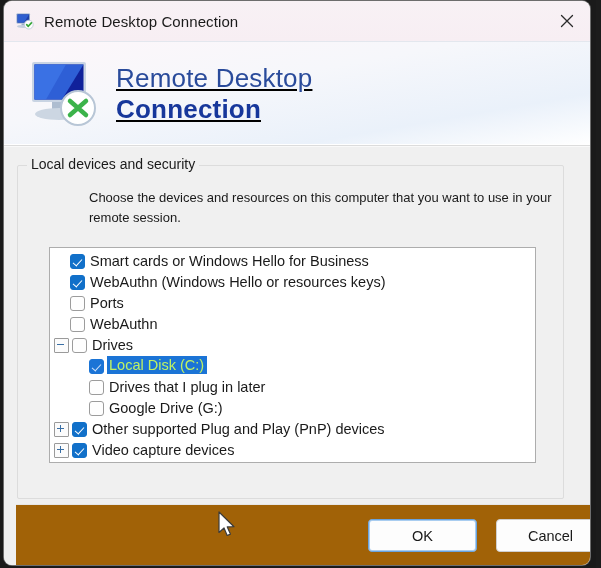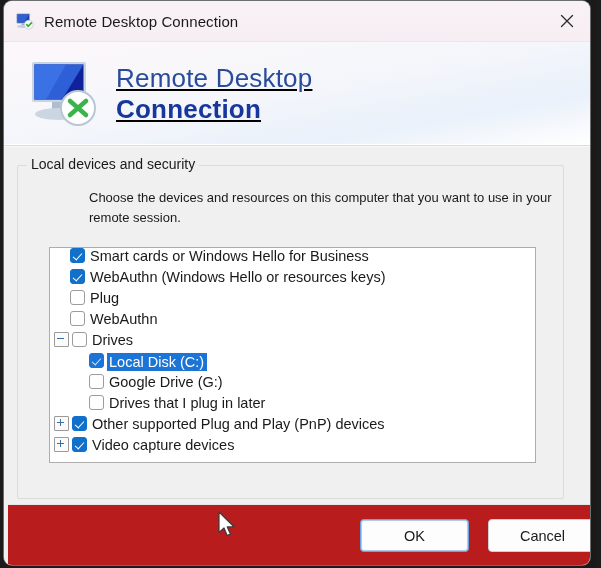--- a/index.html
+++ b/index.html
@@ -161,21 +161,21 @@
     width: 485px;
     height: 214px;
     background: #ffffff;
     border: 1px solid #adadad;
     overflow: hidden;
   }
   .tree-row {
     position: relative;
     height: 21px;
     display: flex;
-    align-items: flex-start;
+    align-items: flex-end;
     padding-left: 4px;
   }
   .expander {
     width: 13px;
     height: 13px;
     flex: 0 0 auto;
     margin-right: 3px;
     border: 1px solid #9a9a9a;
     background: #fbfbfb;
     position: relative;
@@ -229,40 +229,40 @@
     border-width: 0 1.8px 1.8px 0;
     transform: rotate(42deg);
   }
   .row-label {
     font-size: 14.5px;
     color: #1a1a1a;
     white-space: nowrap;
   }
   .tree-row.selected .row-label {
     background: #1b74d6;
-    color: #ffffff;
+    color: #bef264;
     padding: 1px 3px 1px 2px;
     margin-left: -2px;
   }
   .tree-row.selected .cbox {
     background: #1b74d6;
     border-color: #1b74d6;
   }
   .tree-row.selected .cbox::after {
     border-color: #cfe3fa;
   }
 
   
   .footer {
     position: absolute;
-    left: 4px;
+    left: 12px;
     right: 0;
     bottom: 0;
     height: 62px;
-    background: #b91c1c;
+    background: #a16207;
     border-top: 1px solid #e6e6e6;
   }
   .btn {
     position: absolute;
     top: 14px;
     width: 107px;
     height: 31px;
     background: #fdfdfd;
     border: 1px solid #cfcfcf;
     border-radius: 4px;
@@ -349,21 +349,21 @@
             <div class="row-label">Smart cards or Windows Hello for Business</div>
           </div>
           <div class="tree-row">
             <div class="expander spacer"></div>
             <div class="cbox checked"></div>
             <div class="row-label">WebAuthn (Windows Hello or resources keys)</div>
           </div>
           <div class="tree-row">
             <div class="expander spacer"></div>
             <div class="cbox"></div>
-            <div class="row-label">Plug</div>
+            <div class="row-label">Ports</div>
           </div>
           <div class="tree-row">
             <div class="expander spacer"></div>
             <div class="cbox"></div>
             <div class="row-label">WebAuthn</div>
           </div>
           <div class="tree-row">
             <div class="expander"></div>
             <div class="cbox"></div>
             <div class="row-label">Drives</div>
@@ -371,27 +371,27 @@
           <div class="tree-row selected">
             <div class="indent"></div>
             <div class="expander spacer"></div>
             <div class="cbox checked"></div>
             <div class="row-label">Local Disk (C:)</div>
           </div>
           <div class="tree-row">
             <div class="indent"></div>
             <div class="expander spacer"></div>
             <div class="cbox"></div>
+            <div class="row-label">Drives that I plug in later</div>
+          </div>
+          <div class="tree-row">
+            <div class="indent"></div>
+            <div class="expander spacer"></div>
+            <div class="cbox"></div>
             <div class="row-label">Google Drive (G:)</div>
-          </div>
-          <div class="tree-row">
-            <div class="indent"></div>
-            <div class="expander spacer"></div>
-            <div class="cbox"></div>
-            <div class="row-label">Drives that I plug in later</div>
           </div>
           <div class="tree-row">
             <div class="expander plus"></div>
             <div class="cbox checked"></div>
             <div class="row-label">Other supported Plug and Play (PnP) devices</div>
           </div>
           <div class="tree-row">
             <div class="expander plus"></div>
             <div class="cbox checked"></div>
             <div class="row-label">Video capture devices</div>

